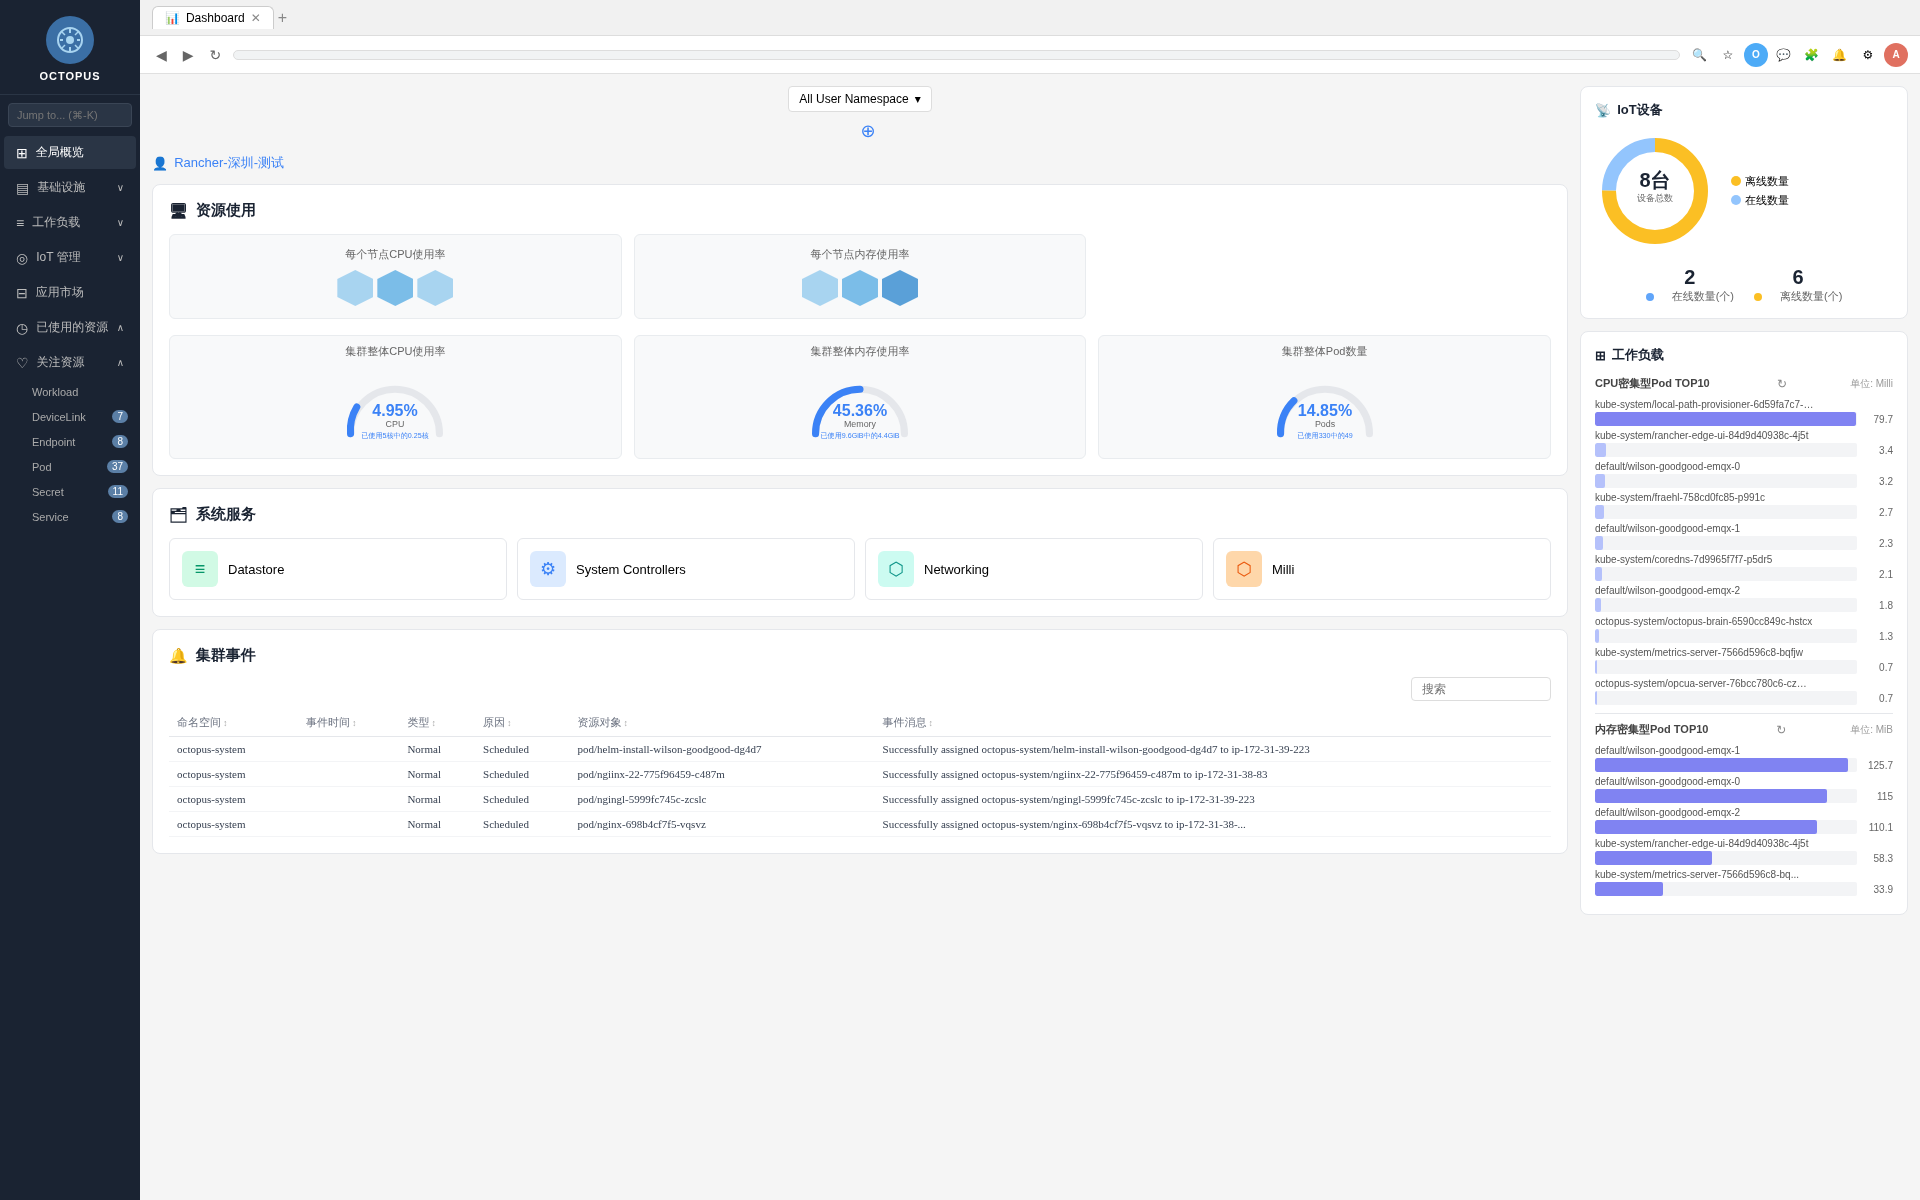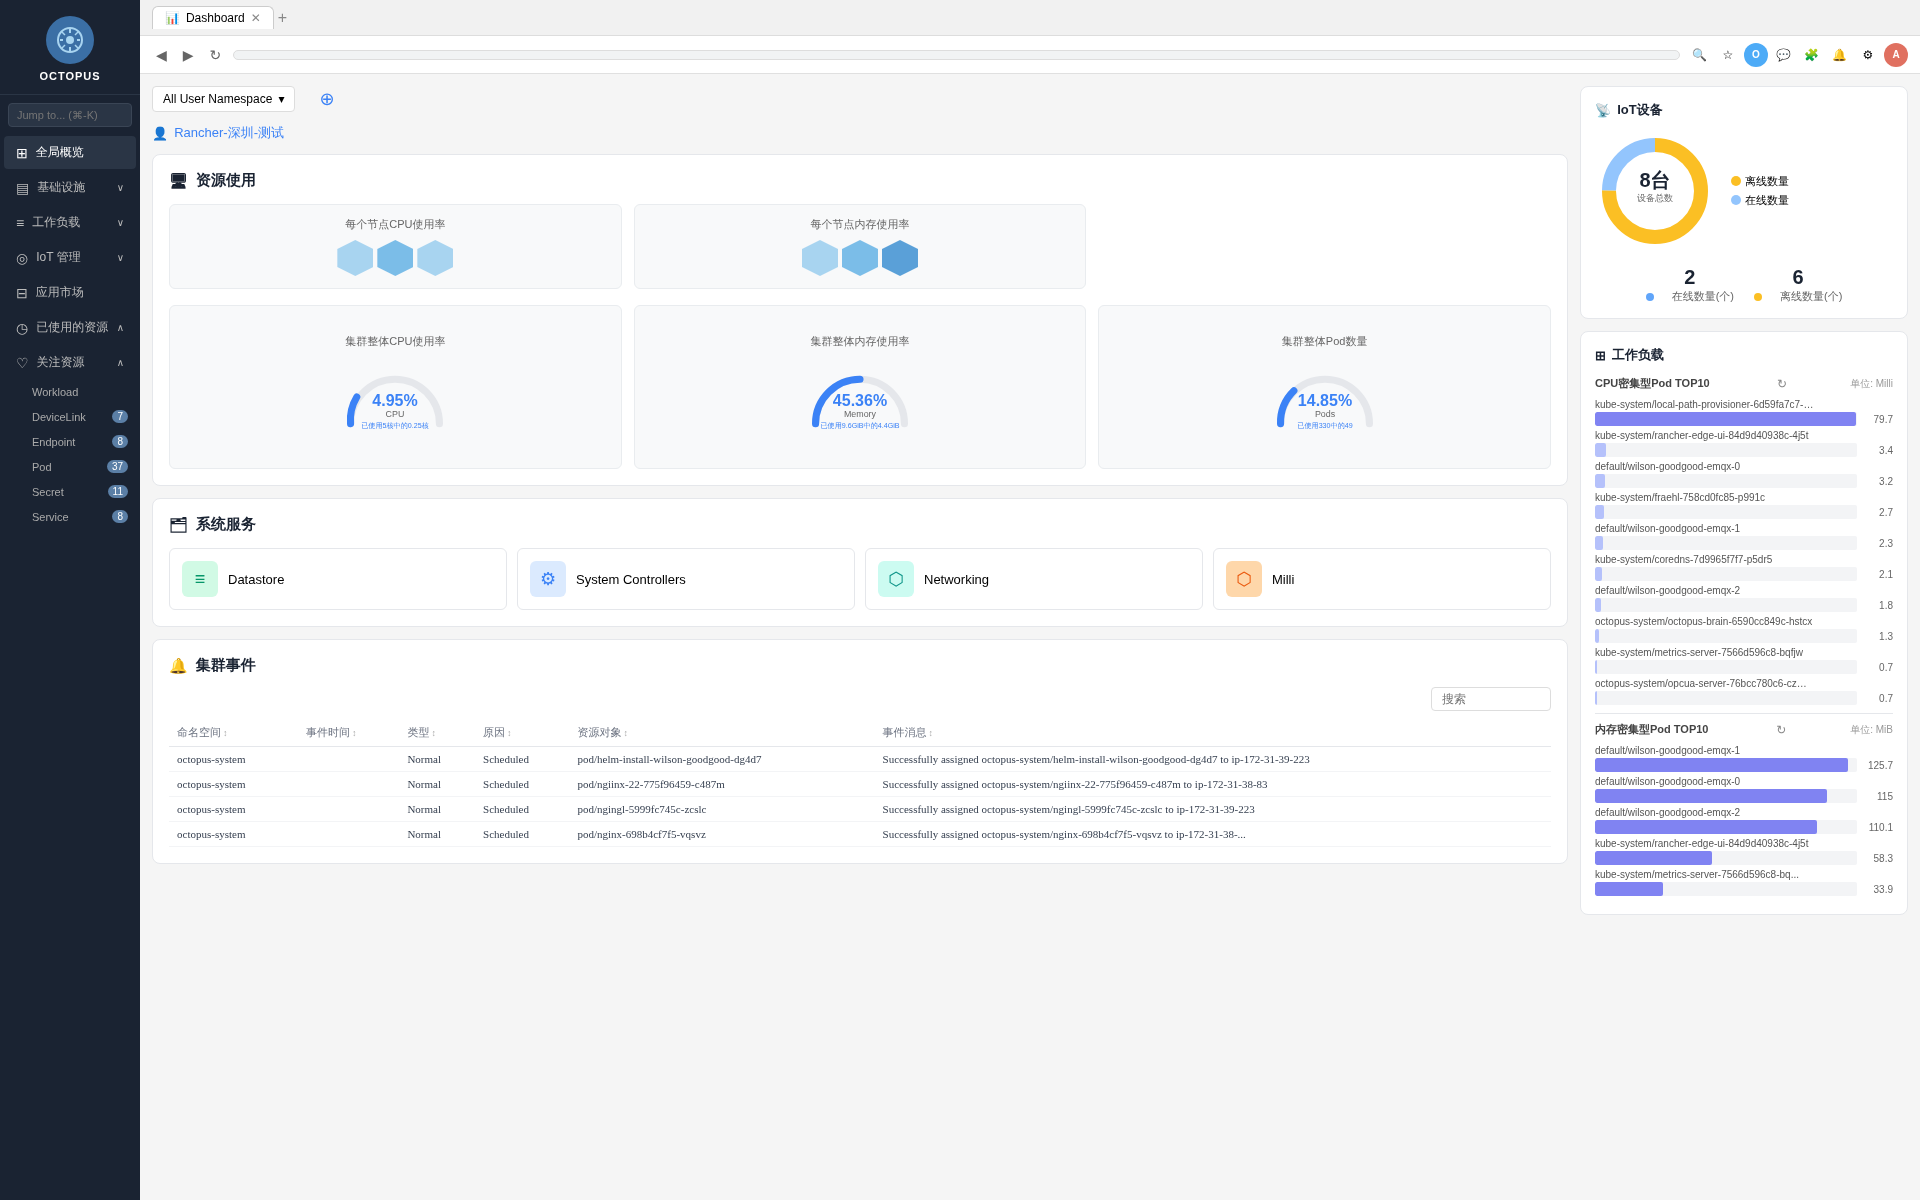--- a/index.html
+++ b/index.html
@@ -158,20 +158,21 @@
       padding: 12px 12px 12px 0;
       overflow-y: auto;
     }
 
     
     .top-bar {
       display: flex;
       align-items: center;
       gap: 8px;
       margin-bottom: 12px;
+      flex-direction: column;
     }
     .namespace-select {
       display: flex;
       align-items: center;
       gap: 6px;
       background: #fff;
       border: 1px solid #ddd;
       border-radius: 4px;
       padding: 5px 10px;
       font-size: 12px;
@@ -228,21 +229,21 @@
     
     .gauge-grid {
       display: grid;
       grid-template-columns: 1fr 1fr 1fr;
       gap: 12px;
     }
     .gauge-item {
       background: #f8f9fa;
       border: 1px solid #e9ecef;
       border-radius: 6px;
-      padding: 28px;
+      padding: 8px;
       text-align: center;
     }
     .gauge-label { font-size: 11px; color: #666; margin-bottom: 8px; }
 
     
     .gauge-svg { width: 130px; height: 80px; }
 
     
     .services-grid {
       display: grid;
@@ -285,21 +286,21 @@
       display: flex;
       align-items: center;
       justify-content: flex-end;
       margin-bottom: 8px;
     }
     .search-input input {
       padding: 4px 10px;
       border: 1px solid #ddd;
       border-radius: 4px;
       font-size: 12px;
-      width: 120px;
+      width: 140px;
     }
     .table-container { overflow-x: auto; }
     table { width: 100%; border-collapse: collapse; font-size: 11px; }
     thead th {
       text-align: left;
       padding: 6px 8px;
       border-bottom: 1px solid #e5e7eb;
       color: #6b7280;
       font-weight: 500;
       white-space: nowrap;

